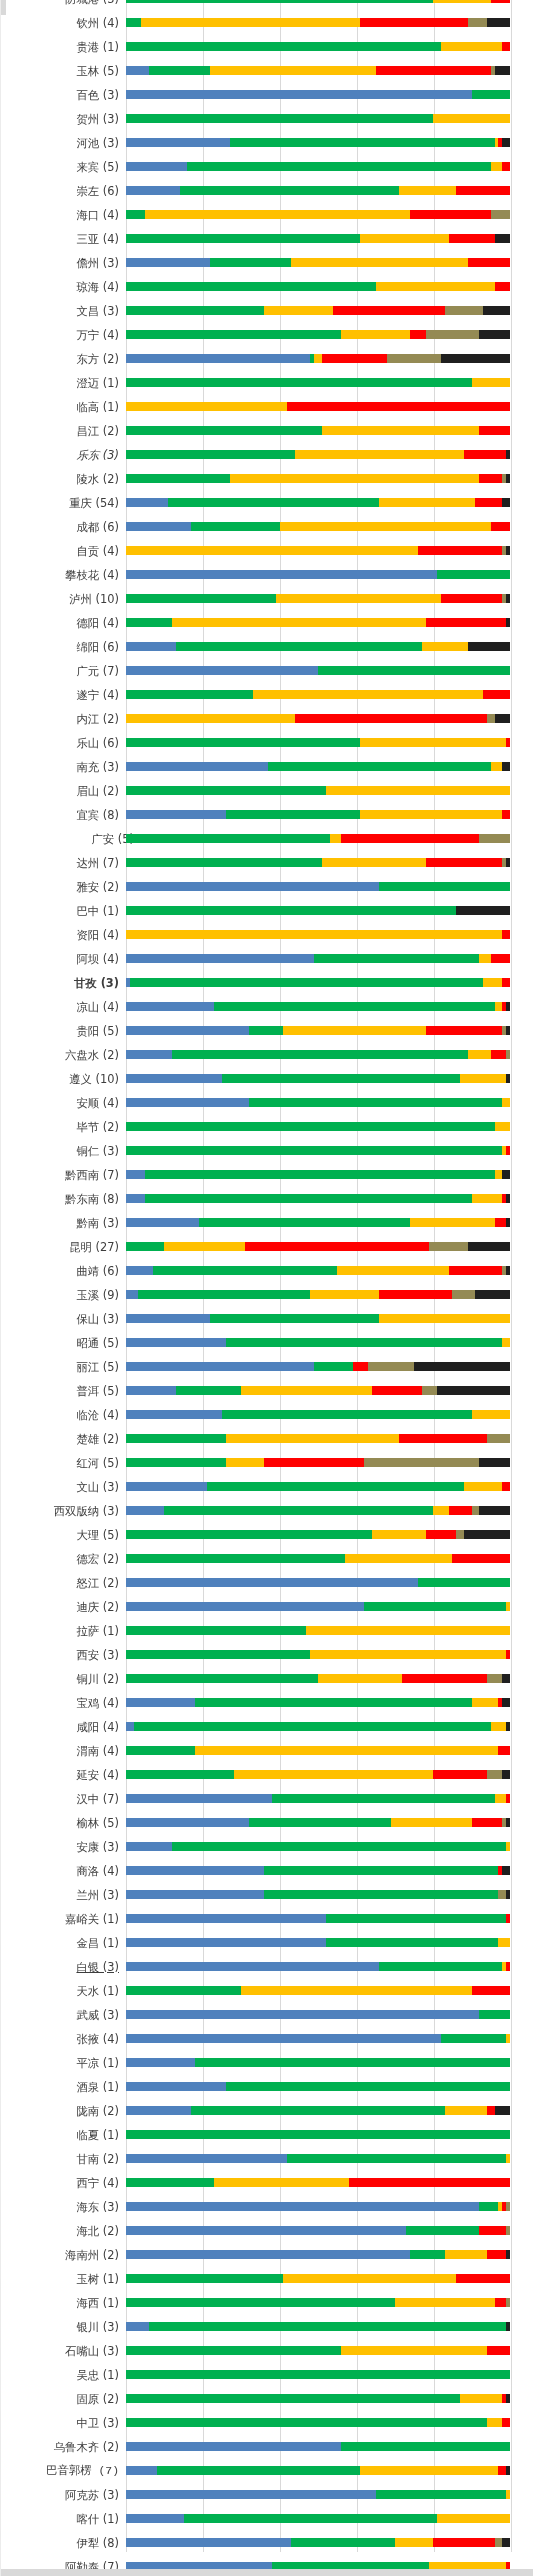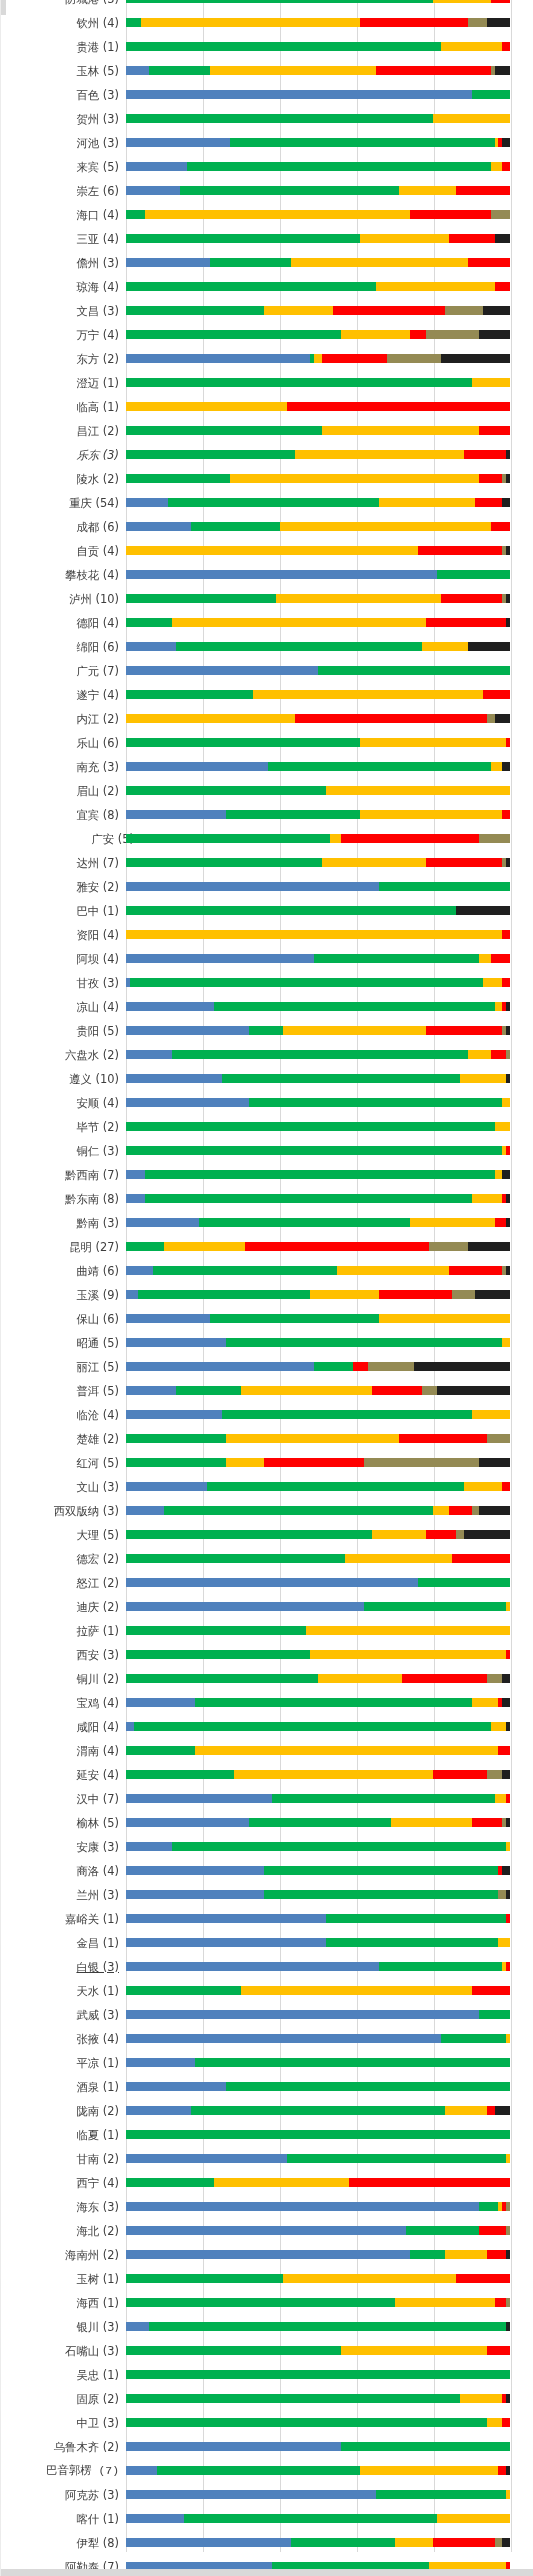--- a/index.html
+++ b/index.html
@@ -450,21 +450,21 @@
         <div class="row">
           <span class="row-label" style="color: rgb(61, 61, 61);">阿坝 (4)</span>
           <div class="bar">
             <div class="seg" style="width: 49%; background: rgb(79, 129, 189);"></div>
             <div class="seg" style="width: 43%; background: rgb(0, 176, 80);"></div>
             <div class="seg" style="width: 3%; background: rgb(255, 192, 0);"></div>
             <div class="seg" style="width: 5%; background: rgb(255, 0, 0);"></div>
           </div>
         </div>
         <div class="row">
-          <span class="row-label" style="color: rgb(61, 61, 61);">甘孜 (3)</span>
+          <span class="row-label" style="color: rgb(61, 61, 61); font-weight: bold;">甘孜 (3)</span>
           <div class="bar">
             <div class="seg" style="width: 1%; background: rgb(79, 129, 189);"></div>
             <div class="seg" style="width: 92%; background: rgb(0, 176, 80);"></div>
             <div class="seg" style="width: 5%; background: rgb(255, 192, 0);"></div>
             <div class="seg" style="width: 2%; background: rgb(255, 0, 0);"></div>
           </div>
         </div>
         <div class="row">
           <span class="row-label" style="color: rgb(61, 61, 61);">凉山 (4)</span>
           <div class="bar">
@@ -583,21 +583,21 @@
           <div class="bar">
             <div class="seg" style="width: 3%; background: rgb(79, 129, 189);"></div>
             <div class="seg" style="width: 45%; background: rgb(0, 176, 80);"></div>
             <div class="seg" style="width: 18%; background: rgb(255, 192, 0);"></div>
             <div class="seg" style="width: 19%; background: rgb(255, 0, 0);"></div>
             <div class="seg" style="width: 6%; background: rgb(148, 138, 84);"></div>
             <div class="seg" style="width: 9%; background: rgb(31, 31, 31);"></div>
           </div>
         </div>
         <div class="row">
-          <span class="row-label" style="color: rgb(61, 61, 61);">保山 (6)</span>
+          <span class="row-label" style="color: rgb(61, 61, 61);">保山 (3)</span>
           <div class="bar">
             <div class="seg" style="width: 22%; background: rgb(79, 129, 189);"></div>
             <div class="seg" style="width: 44%; background: rgb(0, 176, 80);"></div>
             <div class="seg" style="width: 34%; background: rgb(255, 192, 0);"></div>
           </div>
         </div>
         <div class="row">
           <span class="row-label" style="color: rgb(61, 61, 61);">昭通 (5)</span>
           <div class="bar">
             <div class="seg" style="width: 26%; background: rgb(79, 129, 189);"></div>

